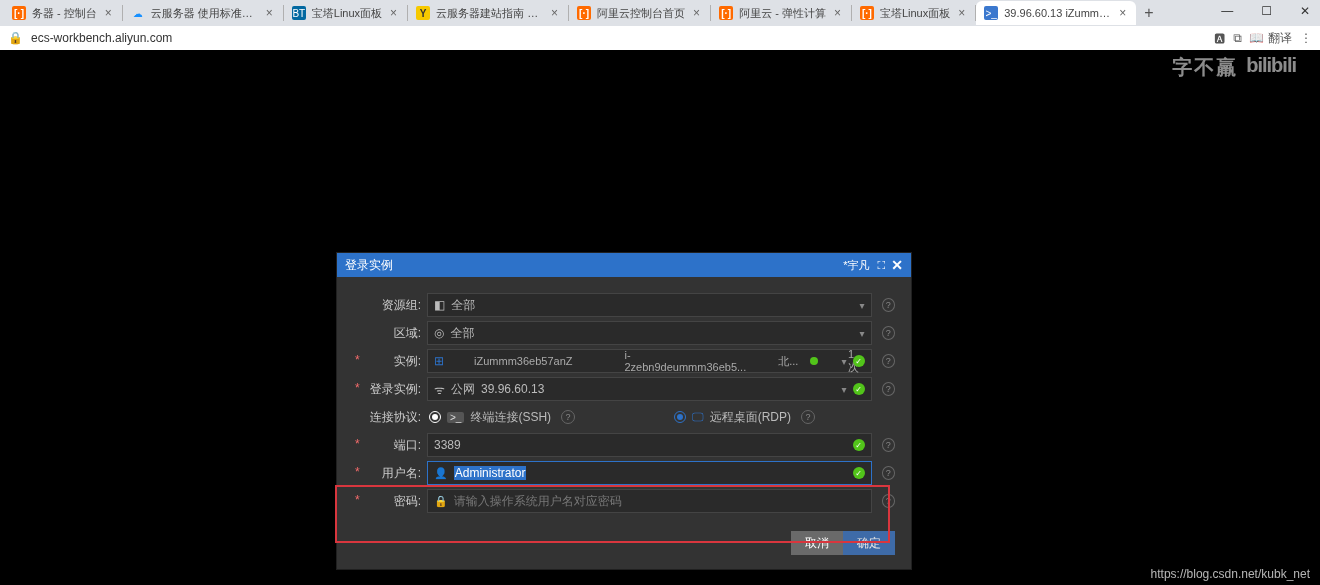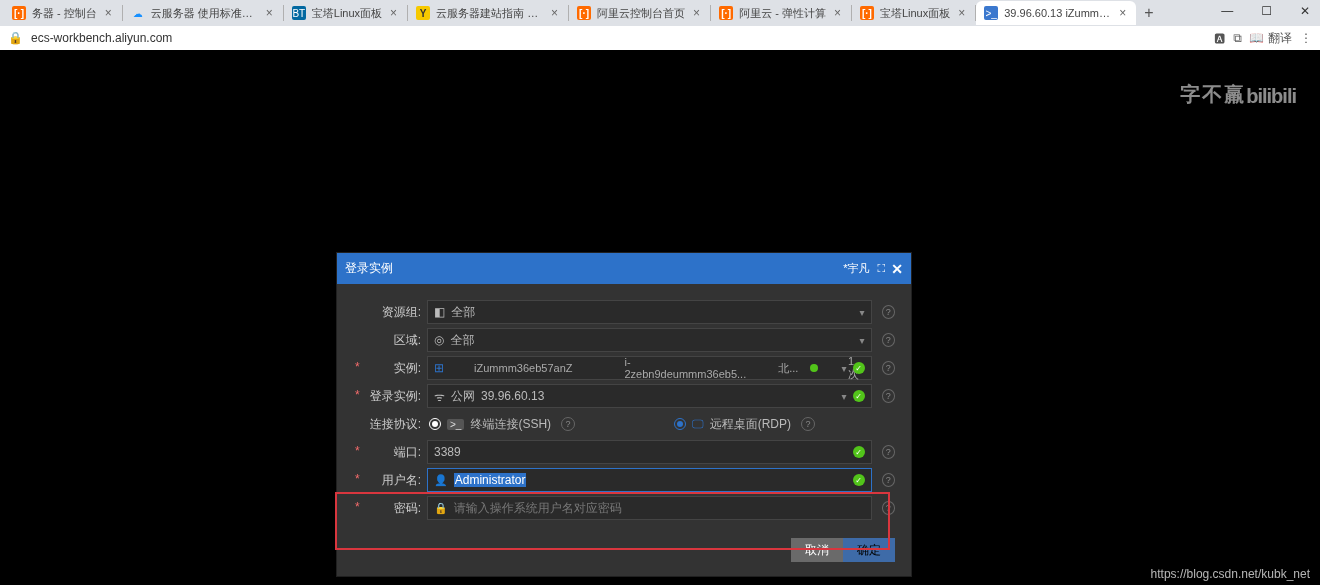--- a/index.html
+++ b/index.html
@@ -20,27 +20,27 @@
 
     .address-bar { background: #fff; height: 24px; display: flex; align-items: center; padding: 0 8px; gap: 8px; }
     .addr-secure { color: #666; font-size: 12px; }
     .addr-url { font-size: 12px; color: #333; flex: 1; }
     .addr-icons { display: flex; gap: 8px; align-items: center; color: #555; font-size: 12px; }
     .addr-icons span { cursor: pointer; }
 
     
     .page { position: relative; width: 100%; height: calc(585px - 50px); background: #000; }
 
-    .watermark-top { position: absolute; top: 4px; right: 24px; display: flex; align-items: flex-end; color: rgba(255,255,255,0.55); font-size: 20px; letter-spacing: 2px; font-weight: 600; margin-top: 27px; }
+    .watermark-top { position: absolute; top: 4px; right: 24px; display: flex; align-items: flex-start; gap: 8px; color: rgba(255,255,255,0.55); font-size: 20px; letter-spacing: 2px; font-weight: 600; }
     .watermark-top .bili { font-weight: 800; letter-spacing: -1px; }
     .watermark-bottom { position: absolute; bottom: 4px; right: 10px; color: rgba(255,255,255,0.7); font-size: 12px; text-align: center; }
 
     
     .dialog { position: absolute; left: 336px; top: 202px; width: 576px; background: #333; border: 1px solid #202020; box-shadow: 0 2px 12px rgba(0,0,0,0.6); }
-    .dialog-header { background: #2d72c9; height: 31px; display: flex; align-items: center; padding: 0 8px; color: #fff; font-size: 12px; }
+    .dialog-header { background: #2d72c9; height: 24px; display: flex; align-items: center; padding: 0 8px; color: #fff; font-size: 12px; }
     .dialog-header .title { flex: 1; }
     .dialog-header .author { font-size: 11px; margin-right: 8px; cursor: pointer; margin-left: 36px; }
     .dialog-header .expand { cursor: pointer; margin-right: 6px; font-size: 11px; }
     .dialog-header .closex { cursor: pointer; font-size: 14px; font-weight: bold; }
 
     .dialog-body { padding: 14px 16px 6px 16px; }
     .form-row { display: flex; align-items: center; height: 28px; margin-bottom: 0; position: relative; }
     .form-label { width: 74px; text-align: right; color: #ccc; font-size: 12px; padding-right: 6px; position: relative; }
     .form-label .req { color: #f56c6c; position: absolute; left: 2px; }
     .form-control { flex: 1; display: flex; align-items: center; position: relative; }
@@ -66,21 +66,21 @@
 
     .inst-row .select-box { gap: 10px; }
     .inst-col { font-size: 11px; color: #aaa; padding-left: 24px; }
     
     .highlight-box { position: absolute; border: 2px solid #d9363e; pointer-events: none; }
     .hl1 { left: -2px; top: 208px; width: 555px; height: 58px; }
 
     .dialog-footer { display: flex; justify-content: flex-end; padding: 10px 16px 14px; }
     .btn { height: 24px; padding: 0 14px; font-size: 12px; border: none; cursor: pointer; display: flex; align-items: center; }
     .btn-cancel { background: #6a6a6a; color: #fff; }
-    .btn-ok { background: #3e6ba8; color: #000000; }
+    .btn-ok { background: #3e6ba8; color: #e5e5e5; }
 
     .fav-orange { background: #ff6a00; color:#fff; border-radius:2px; padding:0 2px; font-size:9px; font-weight:bold; }
     .fav-blue { color:#1890ff; }
     .fav-bt { background:#0369a1; color:#fff; border-radius:2px; padding:0 2px; font-size:9px; }
     .fav-yellow { background:#f6c900; color:#333; border-radius:2px; padding:0 2px; font-size:9px; font-weight:bold; }
     .fav-term { background:#3b78ce; color:#fff; border-radius:2px; padding:0 2px; font-size:9px; }
   </style>
 </head>
 <body>
 

